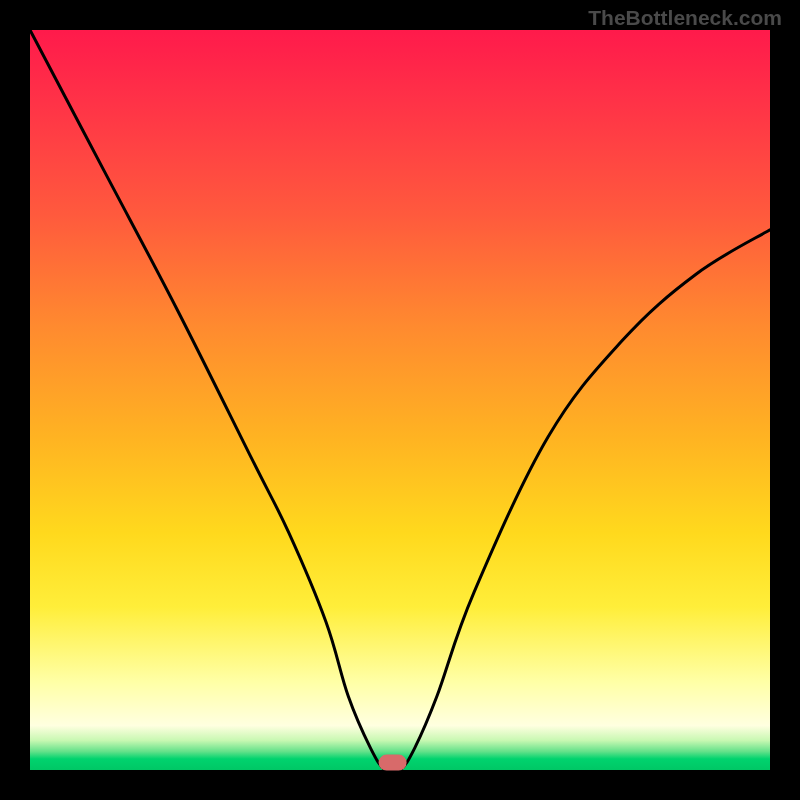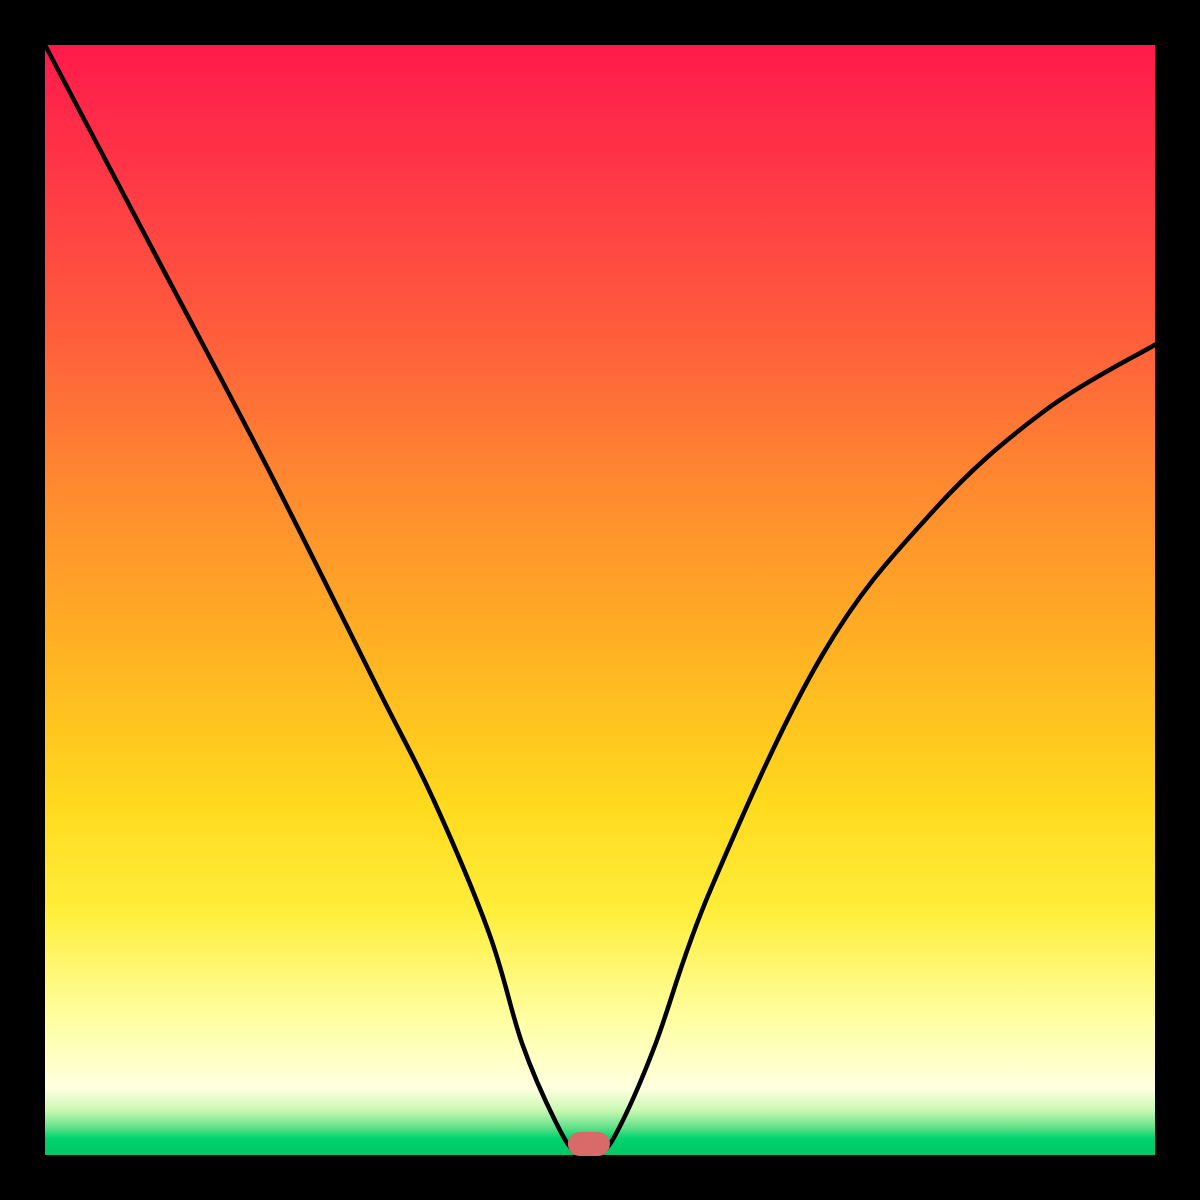--- a/index.html
+++ b/index.html
@@ -59,20 +59,21 @@
     width: 740px;
     height: 740px;
     overflow: visible;
   }
 </style>
 </head>
 <body>
 
 <div class="frame">
 
+  <div class="watermark">TheBottleneck.com</div>
 
   <div class="plot-area">
     <svg class="overlay" viewBox="0 0 740 740" preserveAspectRatio="none">
       <path fill="none" stroke="#000000" stroke-width="3" stroke-linecap="round" d="M 0 0 C 13.32 25.307999999999982, 47.36 89.98399999999992, 74 140.5999999999999 C 100.64 191.2159999999999, 121.36 229.25199999999998, 148 281.2 C 174.64 333.148, 202.02 389.24, 222 429.2 C 241.98 469.15999999999997, 245.68 473.89599999999996, 259 503.2 C 272.32 532.504, 285.344 562.696, 296 592 C 306.656 621.304, 310.20799999999997 643.356, 318.2 666 C 326.192 688.644, 333.74 704.4799999999999, 340.40000000000003 717.8 C 347.06000000000006 731.12, 349.872 736.004, 355.2 740 C 360.52799999999996 743.996, 364.67199999999997 743.996, 370 740 C 375.32800000000003 736.004, 378.14 731.12, 384.8 717.8 C 391.46000000000004 704.4799999999999, 396.34400000000005 693.972, 407.00000000000006 666 C 417.65600000000006 638.028, 424.02 609.02, 444 562.4 C 463.98 515.78, 491.36 452.288, 518 407 C 544.64 361.712, 565.36 340.10400000000004, 592 310.8 C 618.64 281.496, 639.36 264.17999999999995, 666 244.2 C 692.64 224.22, 726.68 207.79200000000006, 740 199.80000000000007"></path>
       <rect rx="8" ry="8" fill="#d86a6a" x="348.59999999999997" y="724.6" width="28" height="16"></rect>
     </svg>
   </div>
 
 </div>
 

